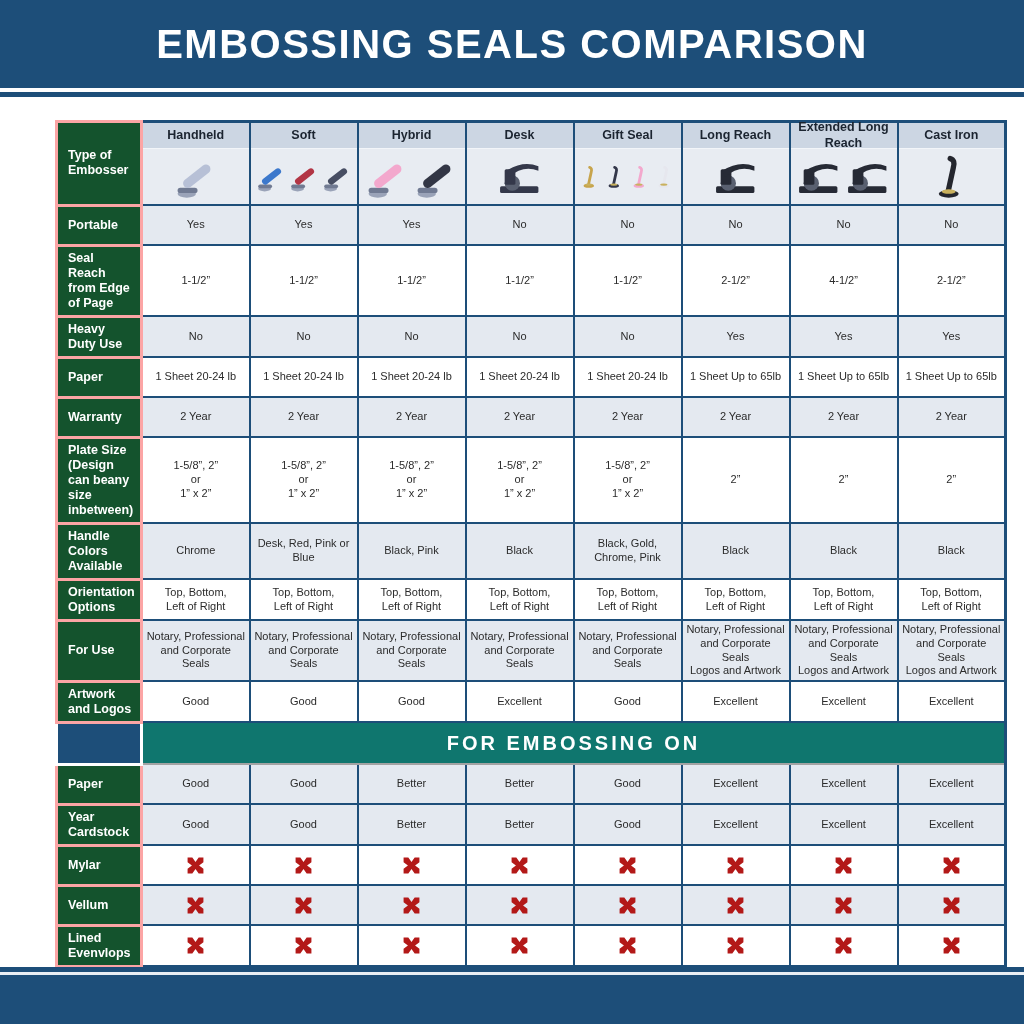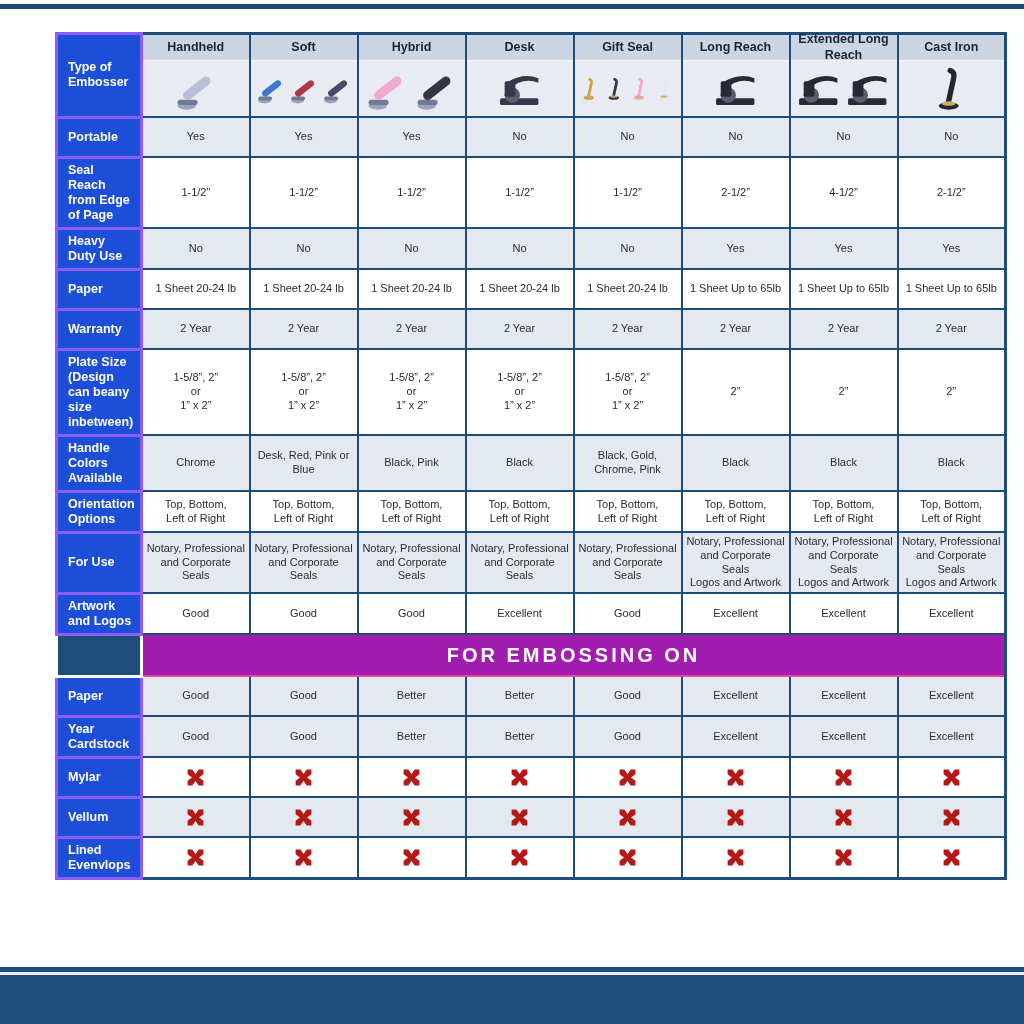--- a/index.html
+++ b/index.html
@@ -8,47 +8,50 @@
   
   .top-banner{height:88px;background:#1d4e79;display:flex;align-items:center;justify-content:center;}
   .top-banner h1{margin:0;color:#fff;font-size:40px;font-weight:bold;letter-spacing:1.5px;}
   .stripe-white{height:4px;background:#fff;}
   .stripe-blue{height:5px;background:#1d4e79;}
   
   table{border-collapse:collapse;table-layout:fixed;margin:23px 0 0 55px;width:949px;
         border:3px solid #1d4e79;}
   td,th{border:2px solid #1d4e79;font-size:11px;color:#2b2b2b;text-align:center;
         vertical-align:middle;padding:2px 3px;white-space:pre-line;line-height:1.25;}
-  th.lbl{background:#1d4ed8;color:#fff;text-align:left;font-size:12.5px;font-weight:bold;
-         padding:4px 6px 4px 10px;border:3px solid #8b5cf6;line-height:1.2;}
+  th.lbl{background:#14532d;color:#fff;text-align:left;font-size:12.5px;font-weight:bold;
+         padding:4px 6px 4px 10px;border:3px solid #fca5a5;line-height:1.2;}
   tr.r0 td{background:#e4e9f0;}
   tr.r1 td{background:#ffffff;}
   tr.std td{height:34px;}
   
   td.imgcell{padding:0;background:#e8ecf2;}
   .colname{height:25px;background:#ccd6e3;display:flex;align-items:center;justify-content:center;
            font-weight:bold;font-size:12.5px;color:#1b2430;border-bottom:1px solid #f2f5f9;}
   .colimg{height:55px;display:flex;align-items:center;justify-content:center;gap:1px;}
   
-  td.banner{background:#a21caf;color:#fff;font-weight:bold;font-size:20px;letter-spacing:3px;
-            height:36px;border:2px solid #ec4899;}
+  td.banner{background:#0f766e;color:#fff;font-weight:bold;font-size:20px;letter-spacing:3px;
+            height:36px;border:2px solid #a3a3a3;}
   th.bannerlbl{background:#1d4e79;border:3px solid #fff;}
   
   .x-icon{display:inline-block;vertical-align:middle;}
   
   .footer{position:absolute;left:0;right:0;bottom:0;}
   .f1{height:5px;background:#1d4e79;}
   .f2{height:3px;background:#e9eef4;}
   .f3{height:49px;background:#1d4e79;}
 </style>
 </head>
 <body>
 
 <div class="page">
 
+  <header class="top-banner">
+    <h1>EMBOSSING SEALS COMPARISON</h1>
+  </header>
   <div class="stripe-white"></div>
   <div class="stripe-blue"></div>
 
   <table id="cmp">
       <colgroup>
         <col style="width:85px">
         <col style="width:108px">
         <col style="width:108px">
         <col style="width:108px">
         <col style="width:108px">

